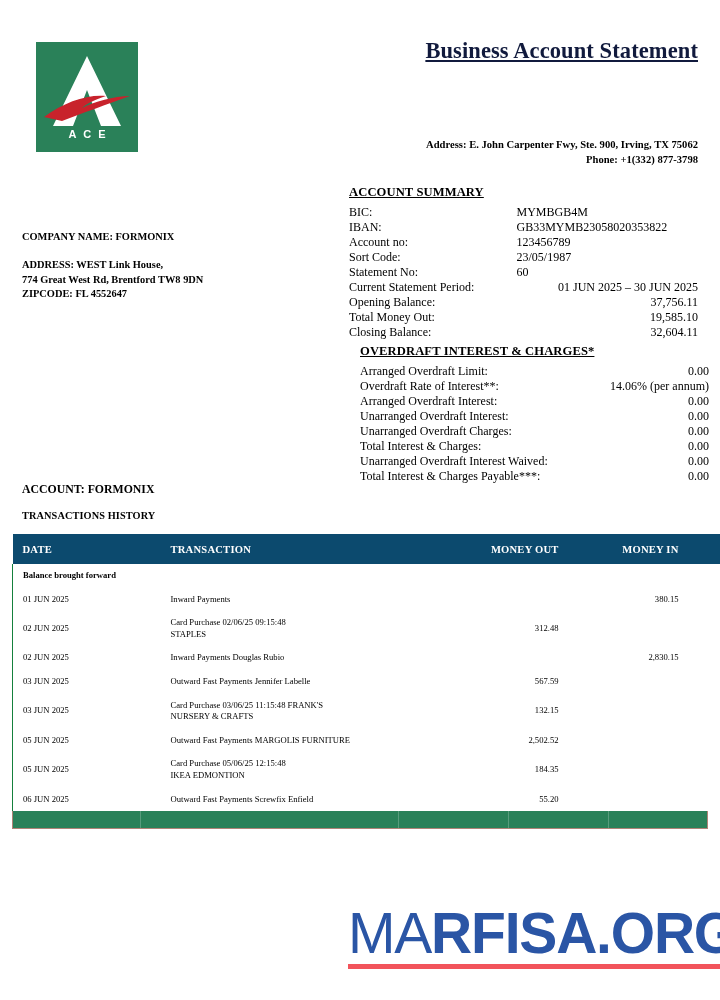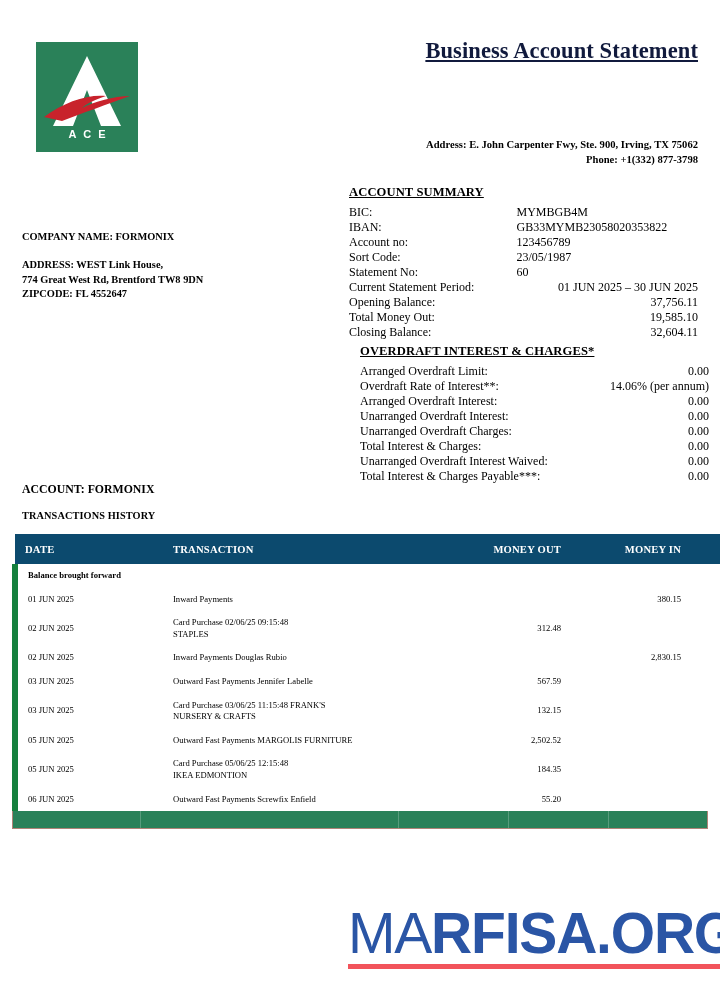--- a/index.html
+++ b/index.html
@@ -164,21 +164,21 @@
   #txn-table tbody td {
     font-size: 8.6px;
     padding: 6px 10px;
     vertical-align: middle;
     border-left: 1px solid #b08377;
     border-right: 1px solid #b08377;
     line-height: 1.35;
   }
   #txn-table tbody td + td { border-left: none; }
   #txn-table tbody td:not(:last-child) { border-right: none; }
-  #txn-table tbody td:first-child { border-left: 6px solid #15803d; }
+  #txn-table tbody td:first-child { border-left: 1px solid #15803d; }
   #txn-table tbody td:last-child  { border-right: 1px solid #b08377; }
 
   td.c-date { text-align: left; }
   td.c-txn  { text-align: left; }
   td.c-out, td.c-in, td.c-bal { text-align: right; }
 
   tr.row-brought-forward td { font-weight: bold; font-size: 8.9px; padding-top: 8px; padding-bottom: 8px; }
   tr.row-tall td { padding-top: 9px; padding-bottom: 9px; }
 
   #txn-footer-bar {

